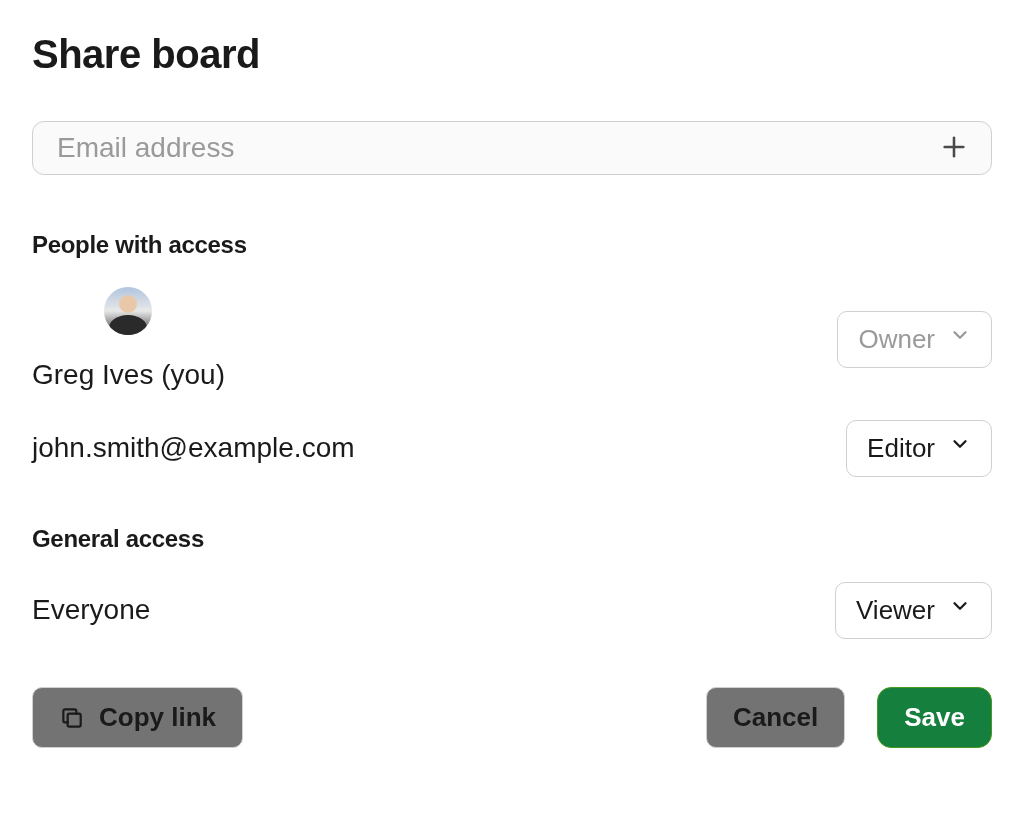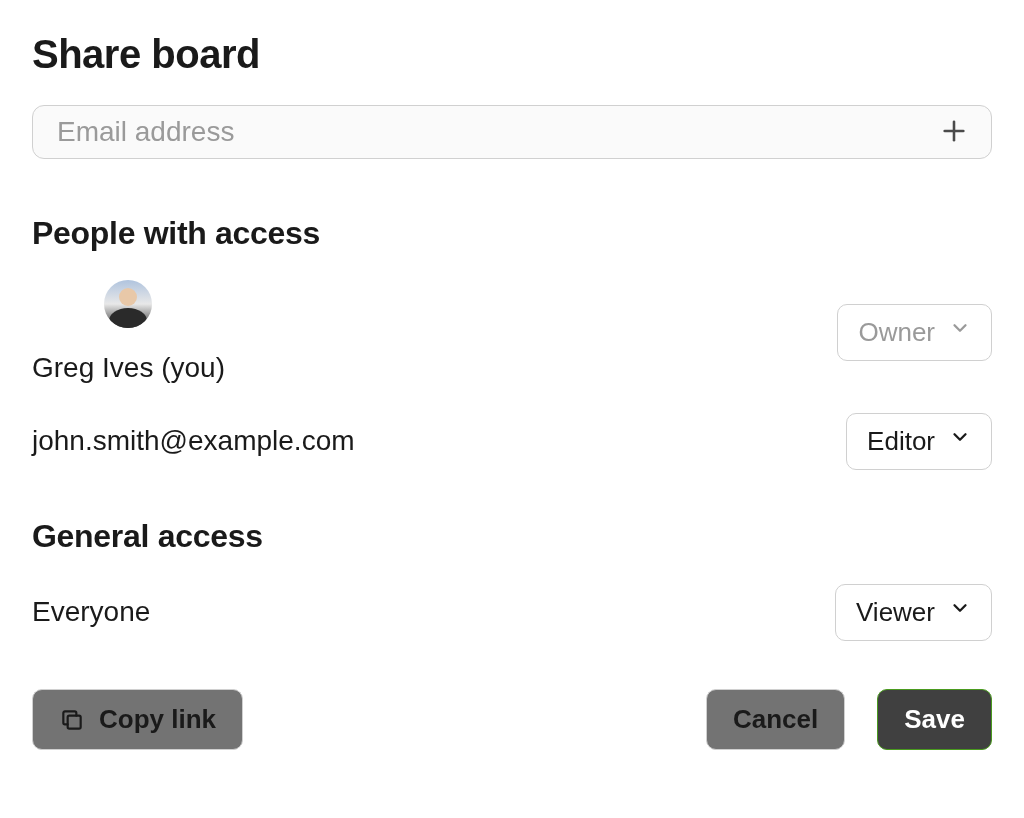--- a/index.html
+++ b/index.html
@@ -12,21 +12,21 @@
       background: #ffffff;
       width: 1024px;
       height: 818px;
       padding: 32px;
       color: #1a1a1a;
     }
     .title {
       font-size: 40px;
       font-weight: 800;
       letter-spacing: -0.5px;
-      margin-bottom: 28px;
+      margin-bottom: 44px;
       color: #1a1a1a;
     }
     .email-input-wrapper {
       position: relative;
       width: 100%;
       margin-bottom: 56px;
     }
     .email-input {
       width: 100%;
       height: 54px;
@@ -50,21 +50,21 @@
       height: 36px;
       display: flex;
       align-items: center;
       justify-content: center;
       cursor: pointer;
       color: #4a4a4a;
       background: transparent;
       border: none;
     }
     .section-title {
-      font-size: 32px;
+      font-size: 24px;
       font-weight: 800;
       letter-spacing: -0.3px;
       margin-bottom: 28px;
       color: #1a1a1a;
       margin-top: 20px;
     }
     .access-row {
       display: flex;
       align-items: center;
       justify-content: space-between;
@@ -159,23 +159,24 @@
       padding: 14px 26px;
       border: 1px solid #d0d0d0;
       border-radius: 10px;
       background: #737373;
       font-size: 26px;
       font-weight: 600;
       color: #1a1a1a;
       cursor: pointer;
     }
     .btn-primary {
-      background: #404040;
+      background: #15803d;
       border-color: #4a9a1f;
       color: #ffffff;
+      border-radius: 14px;
     }
     .copy-icon {
       display: flex;
       align-items: center;
     }
   </style>
 </head>
 <body>
 
 <h1 class="title">Share board</h1>

